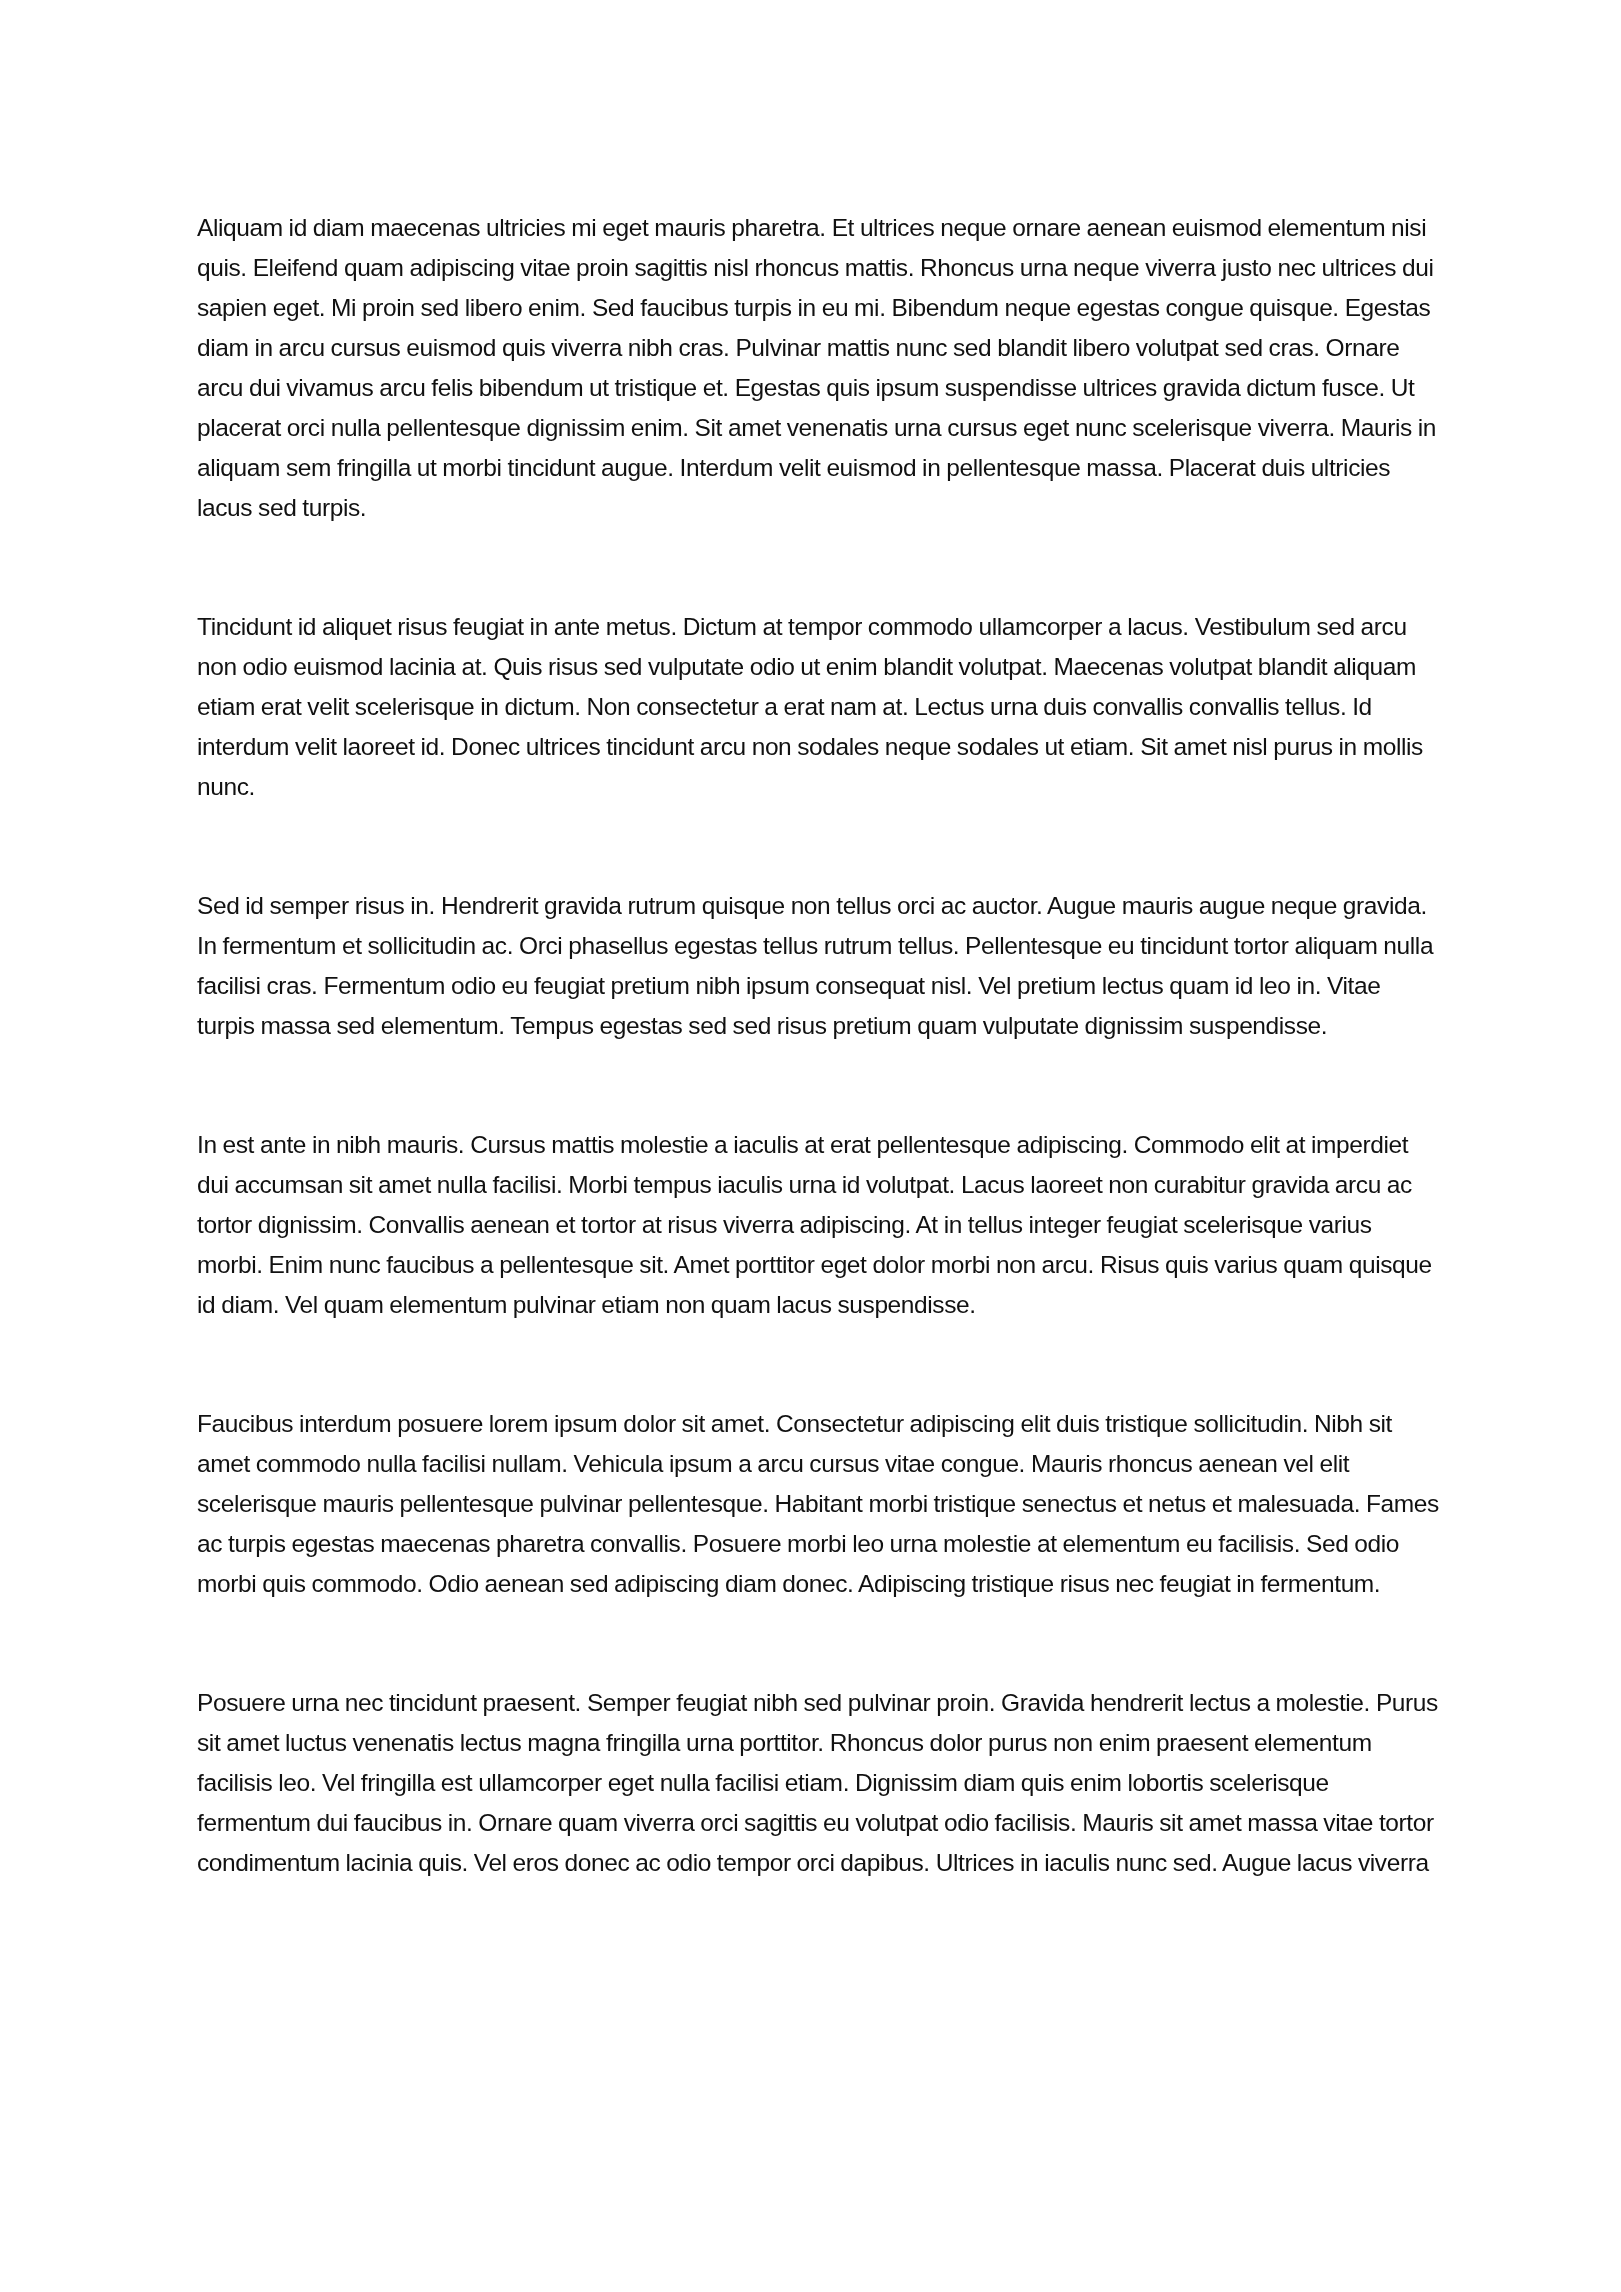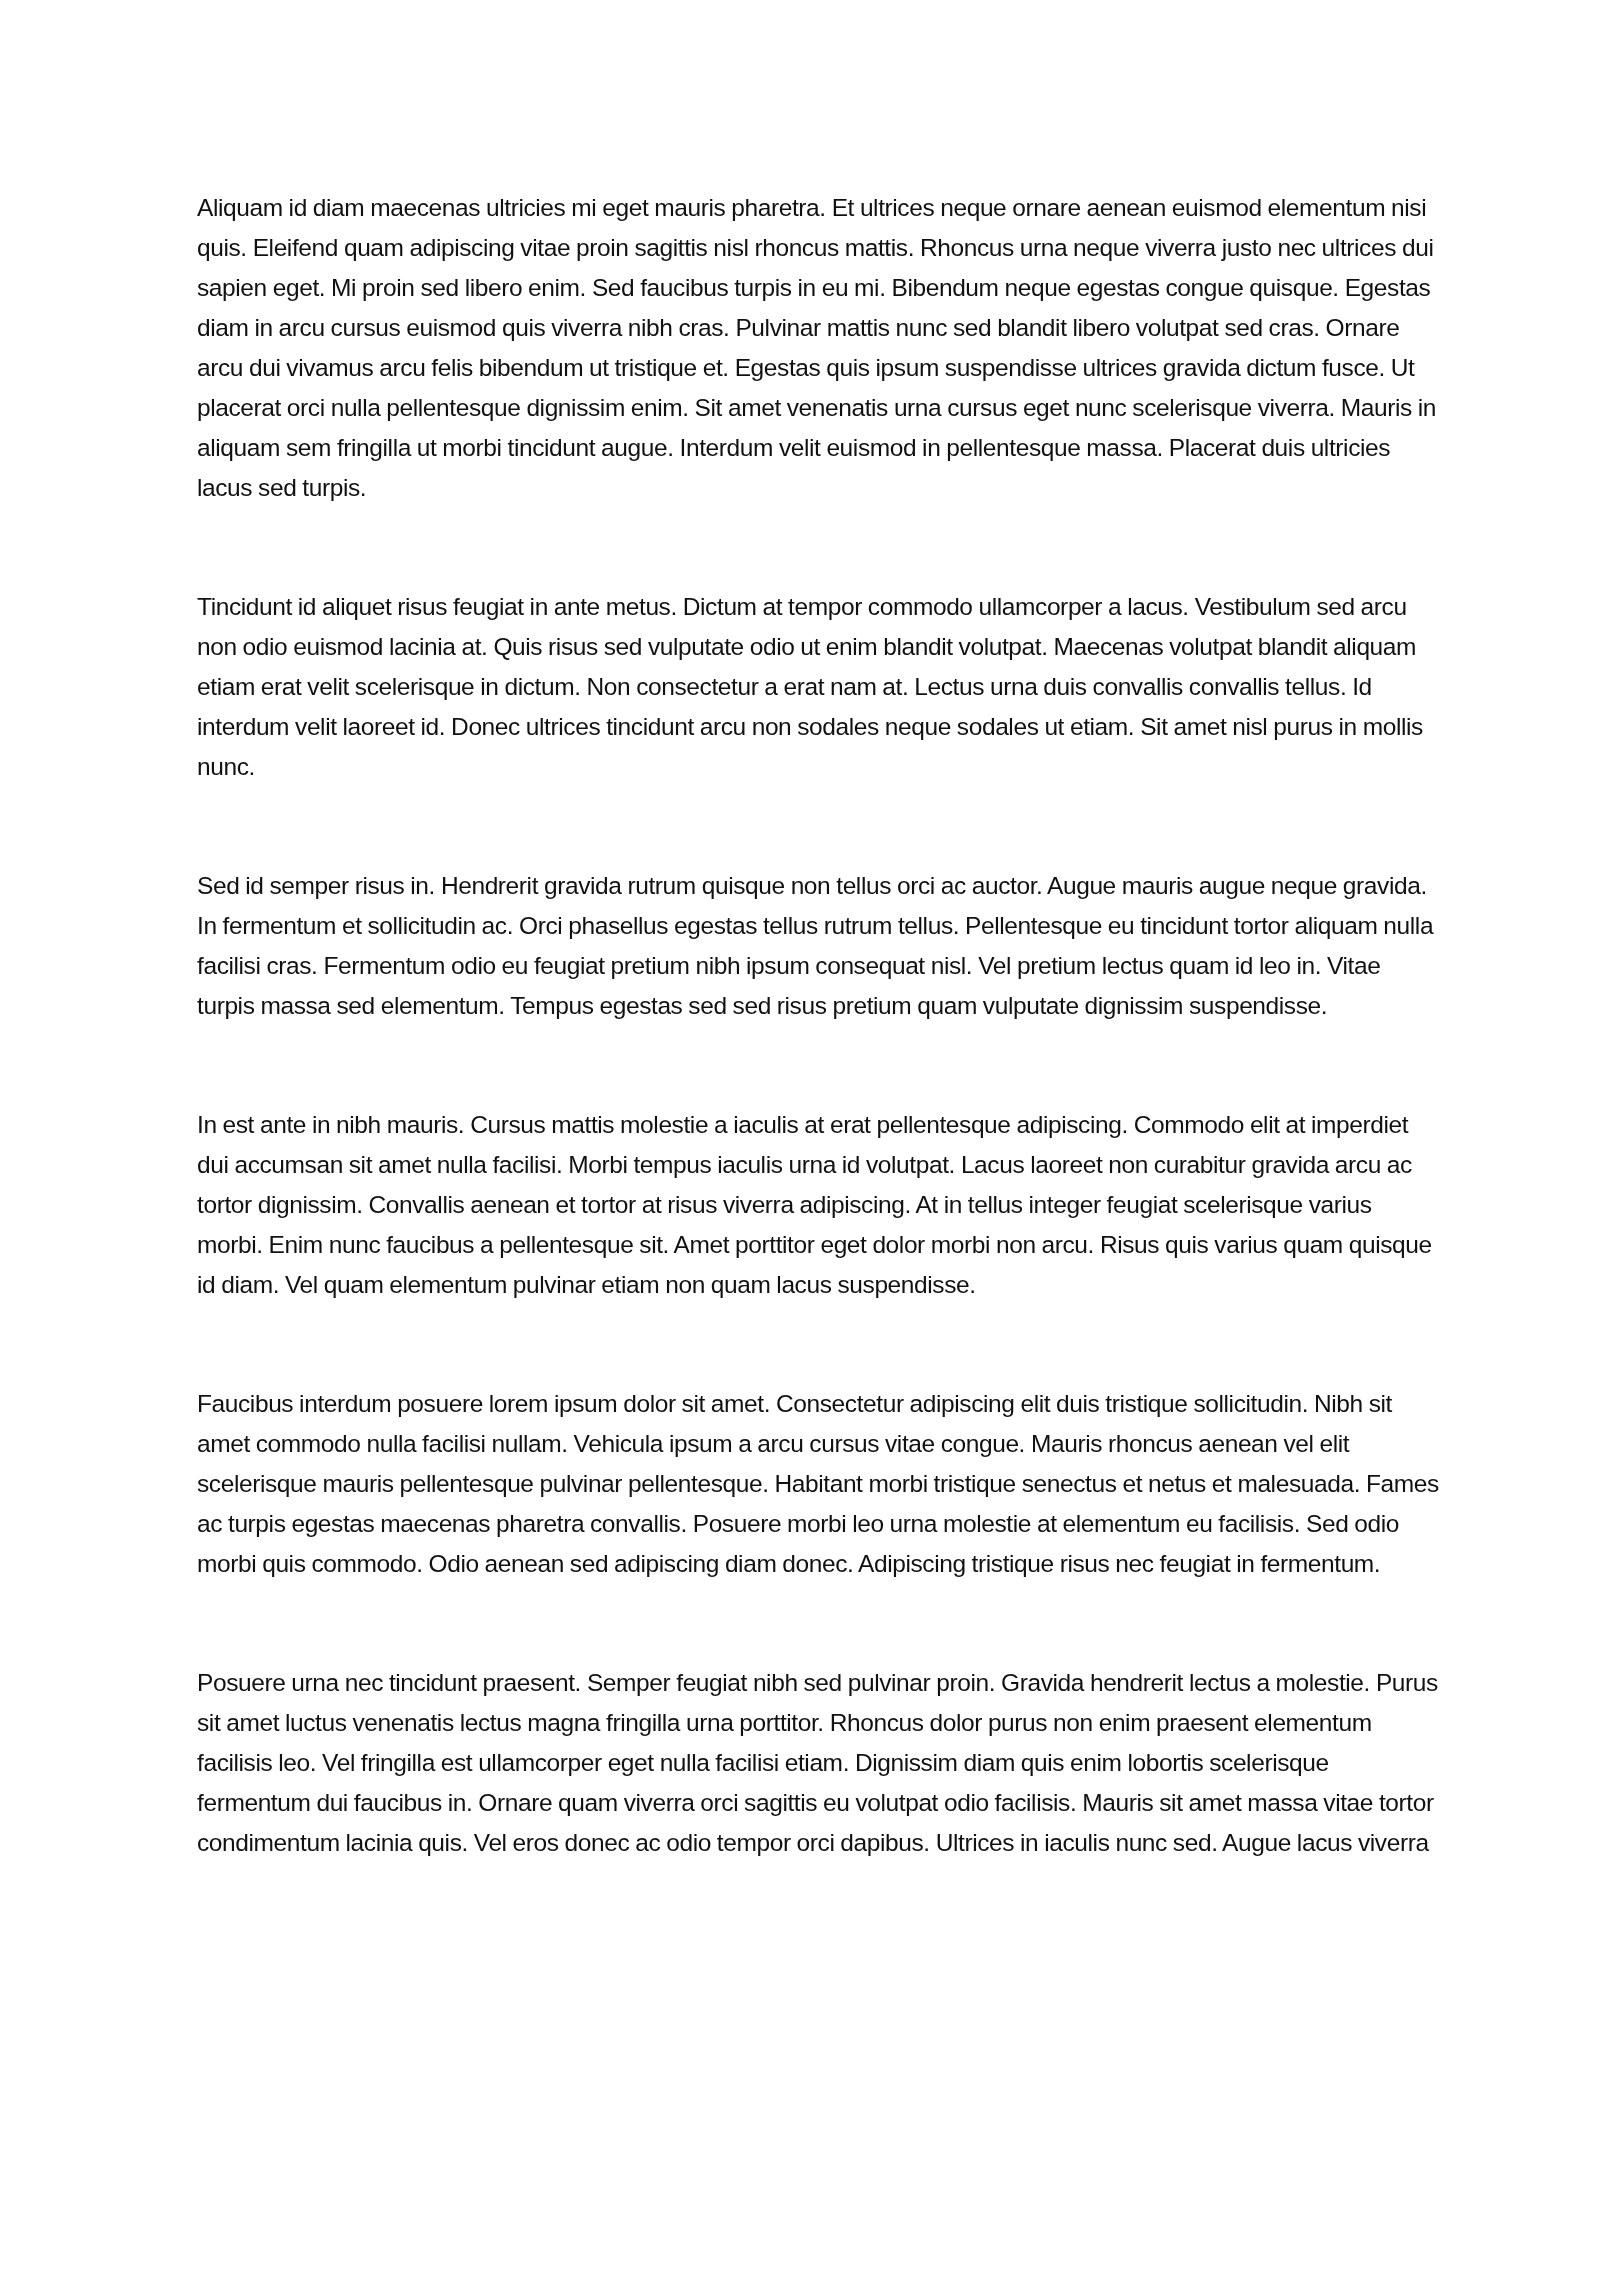--- a/index.html
+++ b/index.html
@@ -1,20 +1,20 @@
 <!DOCTYPE html>
 <html><head>
 <meta charset="utf-8">
 <style>
   html, body { margin: 0; padding: 0; background: #ffffff; }
   body { width: 1621px; height: 2293px; position: relative; overflow: hidden; }
   .page {
     position: absolute;
     left: 197px;
-    top: 188px;
+    top: 208px;
     width: 1245px;
     font-family: "Liberation Sans", sans-serif;
     font-size: 24.5px;
     line-height: 40px;
     color: #111111;
     letter-spacing: -0.4px;
     word-spacing: -0.5px;
   }
   .para { margin: 0 0 79px 0; }
 </style>

